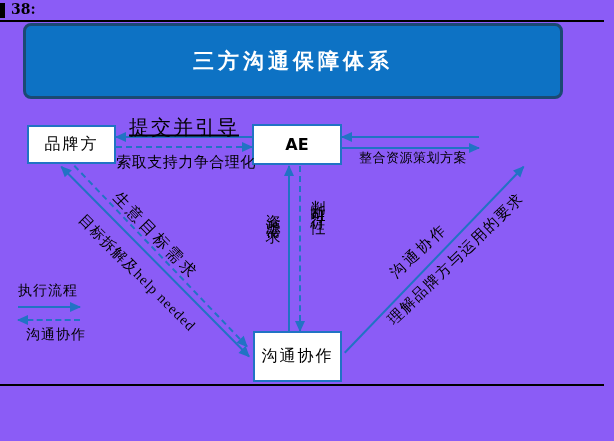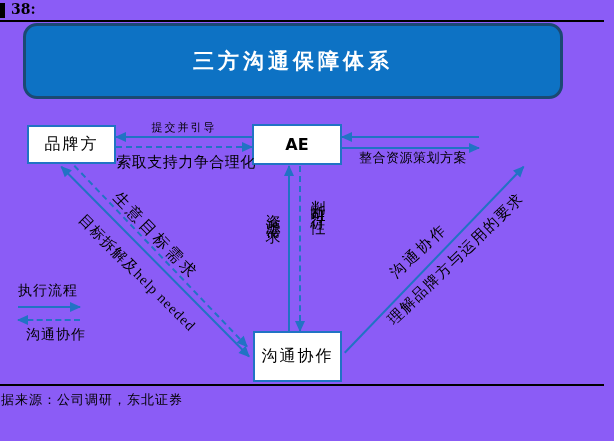--- a/index.html
+++ b/index.html
@@ -12,21 +12,21 @@
   .fig-num { position:absolute; left:11px; top:1px; font-size:14px; font-weight:700; font-family:"DejaVu Serif",serif; }
   .fig-title { position:absolute; left:38px; top:1px; font-size:15px; font-weight:700; letter-spacing:1px; }
   .rule { position:absolute; left:0; width:604px; height:2px; background:#000; }
   .rule.top { top:20px; }
   .rule.bottom { top:384px; }
   .source { position:absolute; left:1px; top:391px; font-size:13px; letter-spacing:1px; }
 
   
   .banner {
     position:absolute; left:23px; top:23px; width:540px; height:76px; box-sizing:border-box;
-    background:var(--banner-fill); border:3px solid var(--banner-border); border-radius:14px;
+    background:var(--banner-fill); border:3px solid var(--banner-border); border-radius:8px;
     display:flex; flex-direction:column; align-items:center; justify-content:center; gap:4px;
   }
   .banner .t1 { color:#fff; font-size:21px; font-weight:700; letter-spacing:4px; }
   .banner .t2 { color:#fff; font-size:16px; letter-spacing:2px; }
 
   
   .box {
     position:absolute; box-sizing:border-box; background:#fff; border:2px solid var(--accent);
     display:flex; align-items:center; justify-content:center;
     font-size:16px; letter-spacing:2px;
@@ -77,21 +77,21 @@
   <div class="box op">沟通协作</div>
 
   <div class="harrow" style="left:116px; top:136px; width:136px;">
     <div class="shaft-h"></div>
     <div class="ah ah-left"></div>
   </div>
   <div class="harrow" style="left:116px; top:146px; width:136px;">
     <div class="shaft-h dashed"></div>
     <div class="ah ah-right"></div>
   </div>
-  <div class="lbl c" style="left:184px; top:127px; font-size:11px; letter-spacing:2px;">提交并引导</div>
+  <div class="lbl c" style="left:184px; top:127px; font-size:20px; letter-spacing:2px;text-decoration:underline;">提交并引导</div>
   <div class="lbl c" style="left:186px; top:162px; font-size:15px; letter-spacing:0.5px;">索取支持力争合理化</div>
 
   <div class="harrow" style="left:342px; top:136px; width:137px;">
     <div class="shaft-h"></div>
     <div class="ah ah-left"></div>
   </div>
   <div class="harrow" style="left:342px; top:147px; width:137px;">
     <div class="shaft-h"></div>
     <div class="ah ah-right"></div>
   </div>
@@ -132,15 +132,14 @@
     <div class="shaft-h"></div>
     <div class="ah ah-right"></div>
   </div>
   <div class="harrow" style="left:18px; top:319px; width:62px;">
     <div class="shaft-h dashed"></div>
     <div class="ah ah-left"></div>
   </div>
   <div class="legend-lbl" style="left:26px; top:326px;">沟通协作</div>
 
   <div class="rule bottom"></div>
-  <div class="source">据来源：公司调研，东北证券</div>
 
 </div>
 
 </body></html>

